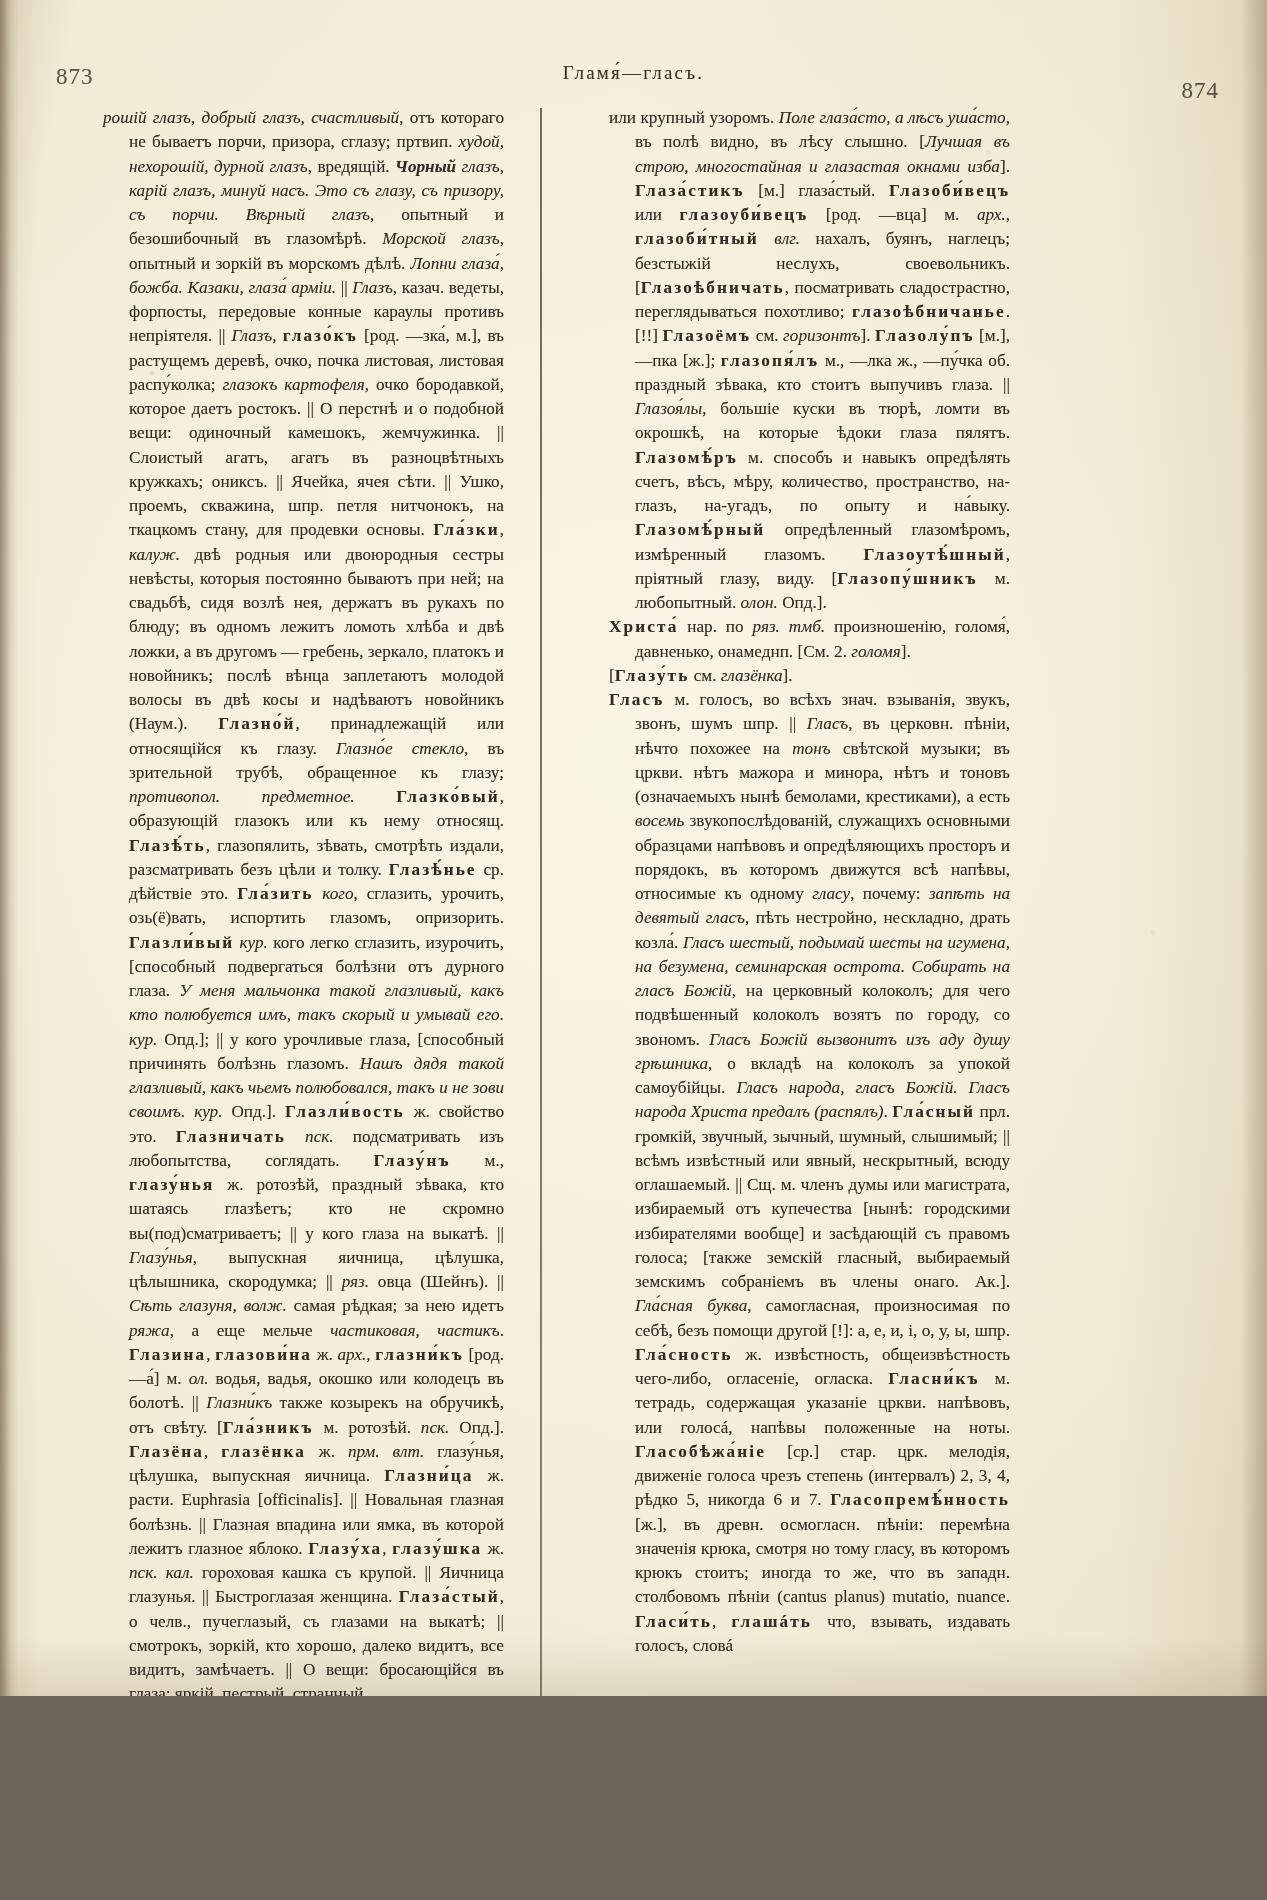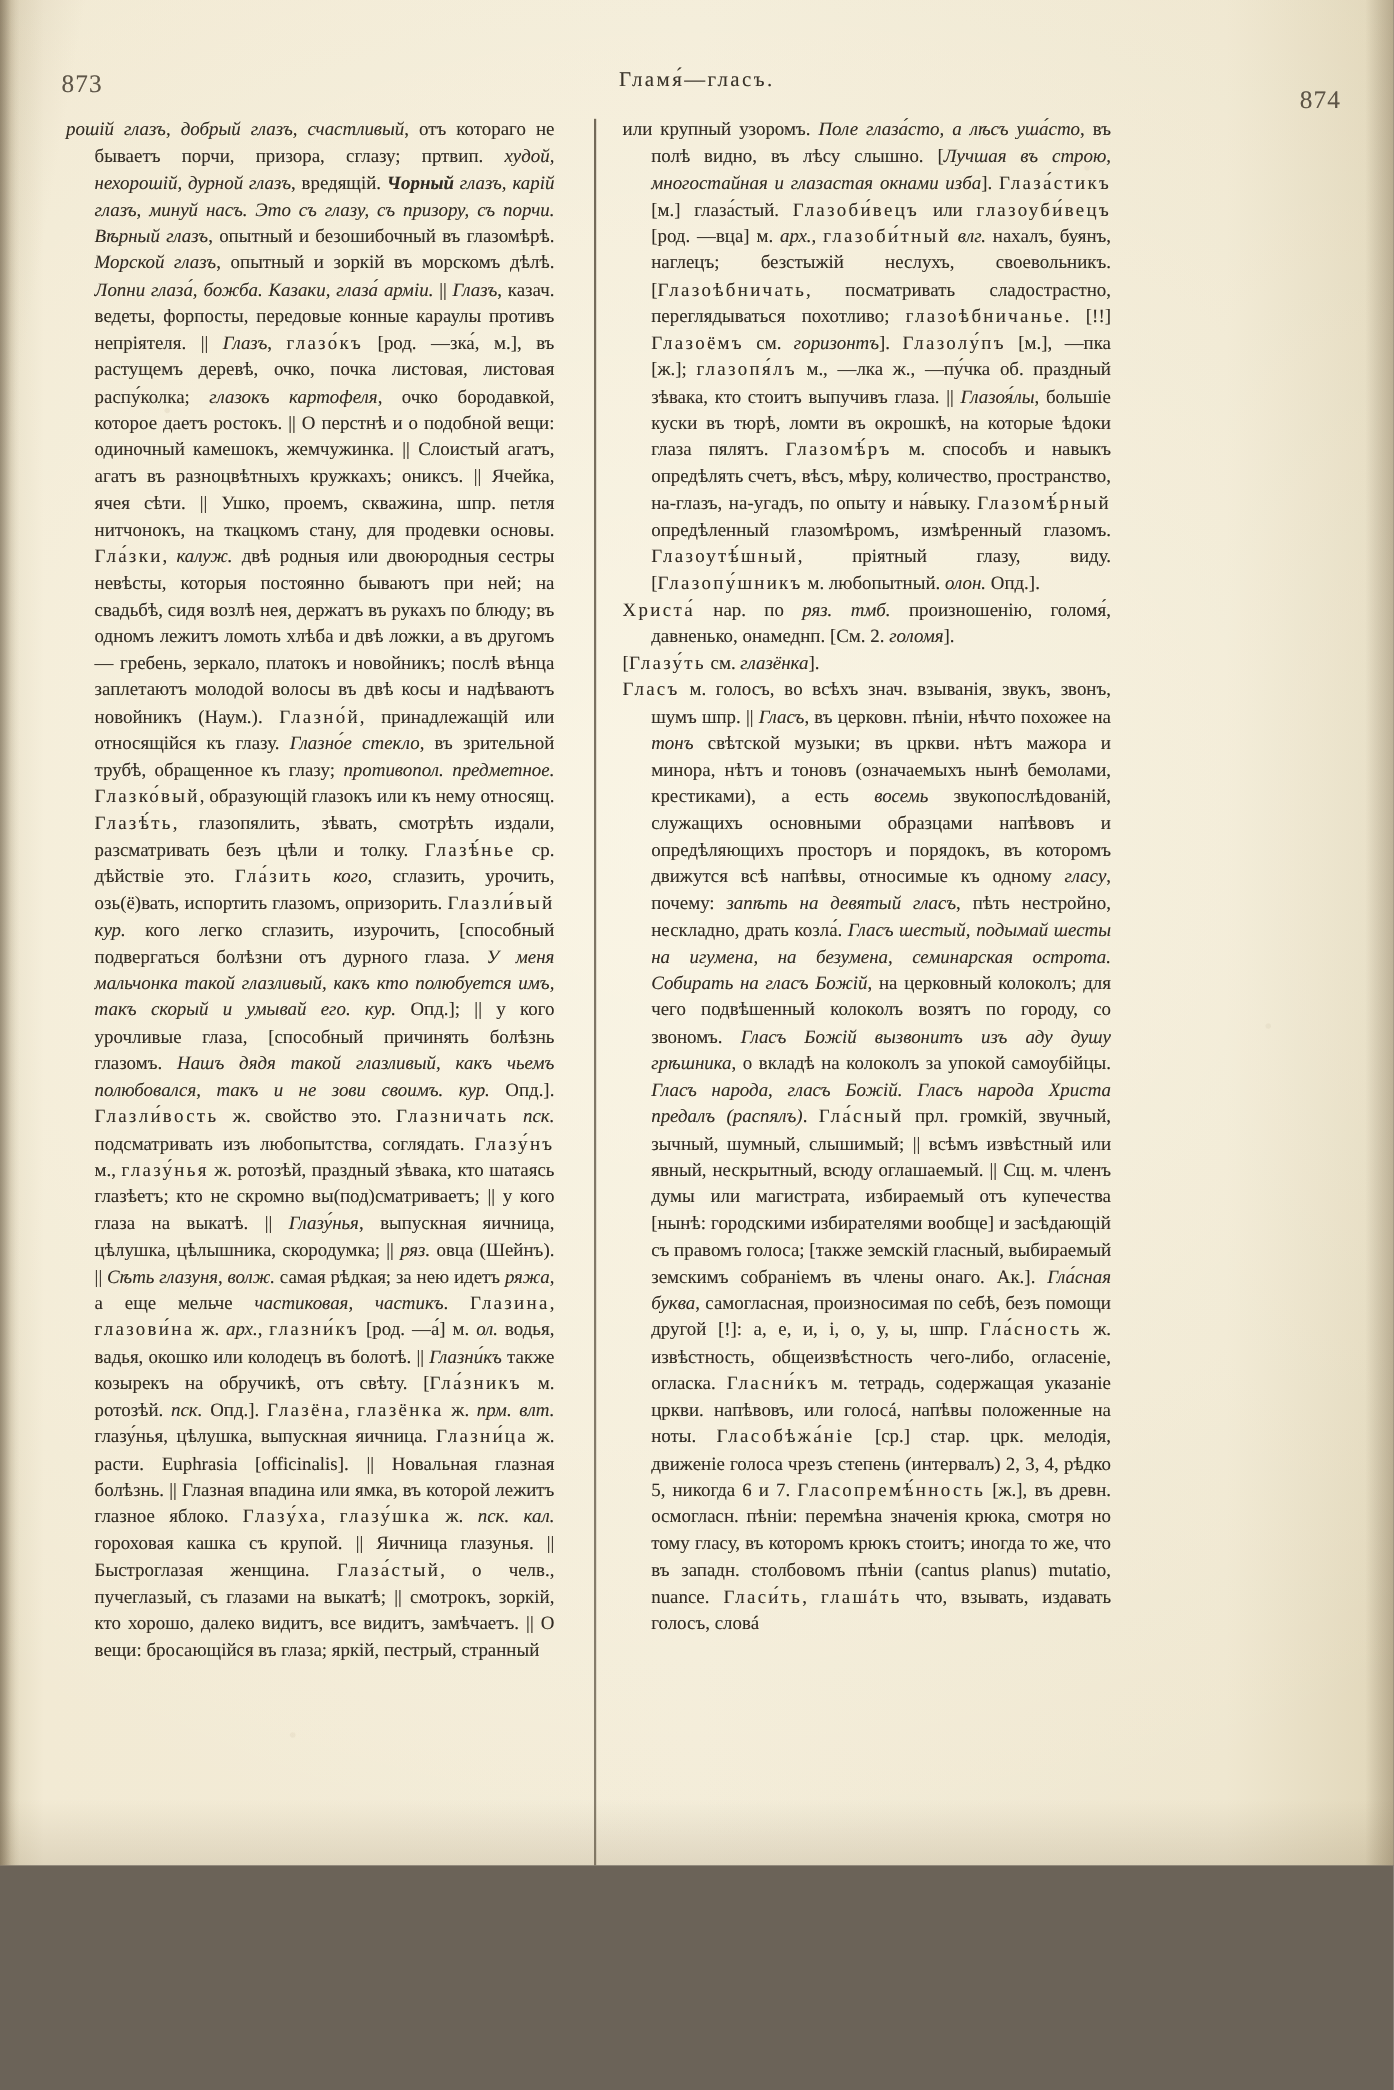--- a/index.html
+++ b/index.html
@@ -116,26 +116,27 @@
   }
   .col-right { padding-left: 4px; }
 
   .col p {
     margin: 0;
     text-indent: 0;
   }
   .col p.hang {
     padding-left: 26px;
     text-indent: -26px;
+    margin-left: 43px;
   }
 
   
   i, .it { font-style: italic; }
   .hw {               
-    font-weight: normal;
+    font-weight: bold;
     letter-spacing: 2.1px;
   }
   .hw-i {             
     font-style: italic;
     font-weight: bold;
   }
   .lat { font-family: "Liberation Serif", "DejaVu Serif", serif; }
 
   
   .col, .head-title, .folio {

